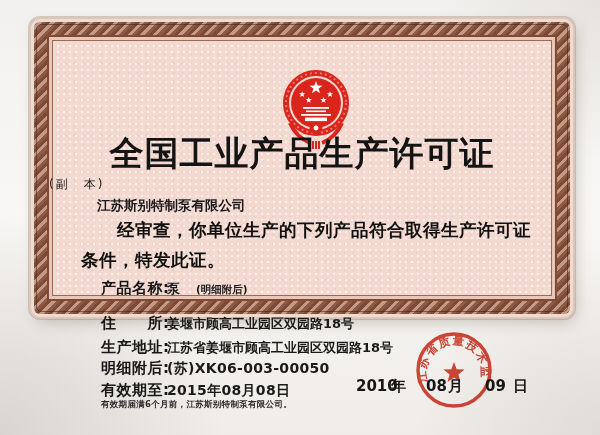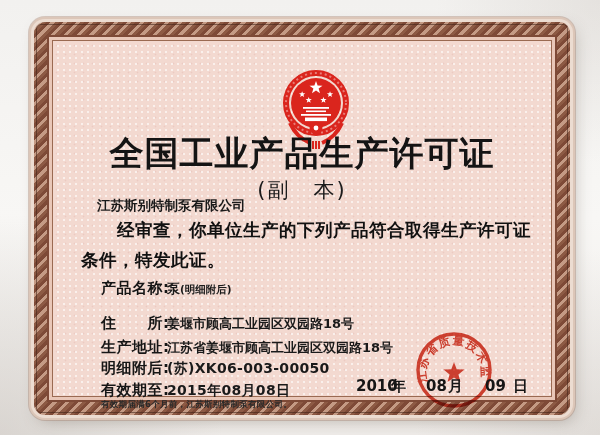--- a/index.html
+++ b/index.html
@@ -14,22 +14,22 @@
   .scan-page {
     position:absolute; inset:0;
     background:
       radial-gradient(circle at 0% 100%, rgba(190,184,178,.45), transparent 30%),
       radial-gradient(circle at 100% 100%, rgba(200,194,188,.4), transparent 25%),
       radial-gradient(circle at 100% 0%, rgba(205,198,192,.35), transparent 22%),
       linear-gradient(180deg,#f2f1ef 0%,#f8f7f5 50%,#efece9 100%);
   }
   
   .certificate {
-    position:absolute; left:34px; top:22px; width:536px; height:393px;
-    border-radius:11px;
+    position:absolute; left:34px; top:22px; width:536px; height:292px;
+    border-radius:6px;
     background:
       repeating-linear-gradient(135deg,#7e4a37 0 3px,#c49a84 3px 6px,#8d5a44 6px 9px);
     box-shadow:
       0 0 0 3px #ecdcd1,
       0 0 0 5px #dcc6b8,
       0 0 0 6px rgba(160,120,100,.35),
       4px 6px 16px rgba(120,108,98,.45);
   }
   .band-line {
     position:absolute; inset:2px; border-radius:5px;
@@ -48,42 +48,42 @@
     box-shadow: inset 0 0 0 3px #e9c7b8, inset 0 0 0 4px #9a6a52;
   }
   .emblem { position:absolute; left:231px; top:32px; width:72px; height:80px; }
   .title {
     position:absolute; top:94px; left:0; width:100%;
     text-align:center; font-size:34px; font-weight:bold; color:#141414;
     letter-spacing:1px; white-space:nowrap;
   }
   .subtitle {
     position:absolute; top:139px; left:0; width:100%;
-    text-align:center; font-size:21px; color:#1c1c1c; letter-spacing:2px;
+    text-align:left; font-size:12px; color:#1c1c1c; letter-spacing:2px;
   }
   .company {
     position:absolute; top:160px; left:48px;
     font-size:13.5px; font-weight:bold; color:#1a1a1a;
   }
   .stmt1 {
     position:absolute; top:181px; left:68px;
     font-size:17.5px; font-weight:bold; color:#111; letter-spacing:.5px; white-space:nowrap;
   }
   .stmt2 {
     position:absolute; top:211px; left:32px;
     font-size:17.5px; font-weight:bold; color:#111; letter-spacing:.5px;
   }
   .row { position:absolute; left:52px; white-space:nowrap; }
   .flabel {
     display:inline-block; width:66px;
     font-size:15px; font-weight:bold; color:#161616; letter-spacing:.5px;
   }
   .fvalue { font-size:13px; font-weight:bold; color:#1a1a1a; }
   .fvalue.code { font-size:14px; letter-spacing:.3px; }
-  .fnote { font-size:10.5px; font-weight:bold; color:#1a1a1a; }
+  .fnote { font-size:10.5px; font-weight:bold; color:#1a1a1a;margin-left:16px; }
   .footnote {
     position:absolute; left:52px; top:362px;
     font-size:8.5px; font-weight:bold; color:#2a2a2a; letter-spacing:.3px;
   }
   .date-row { position:absolute; left:307px; top:340px; width:190px; height:20px; z-index:5; }
   .date-row span {
     position:absolute; top:0; font-size:15px; font-weight:bold; color:#161616; white-space:nowrap;
   }
   .d-year { left:0; }  .d-yu { left:35px; }
   .d-month { left:70px;text-align:center; } .d-mu { left:92px; }

